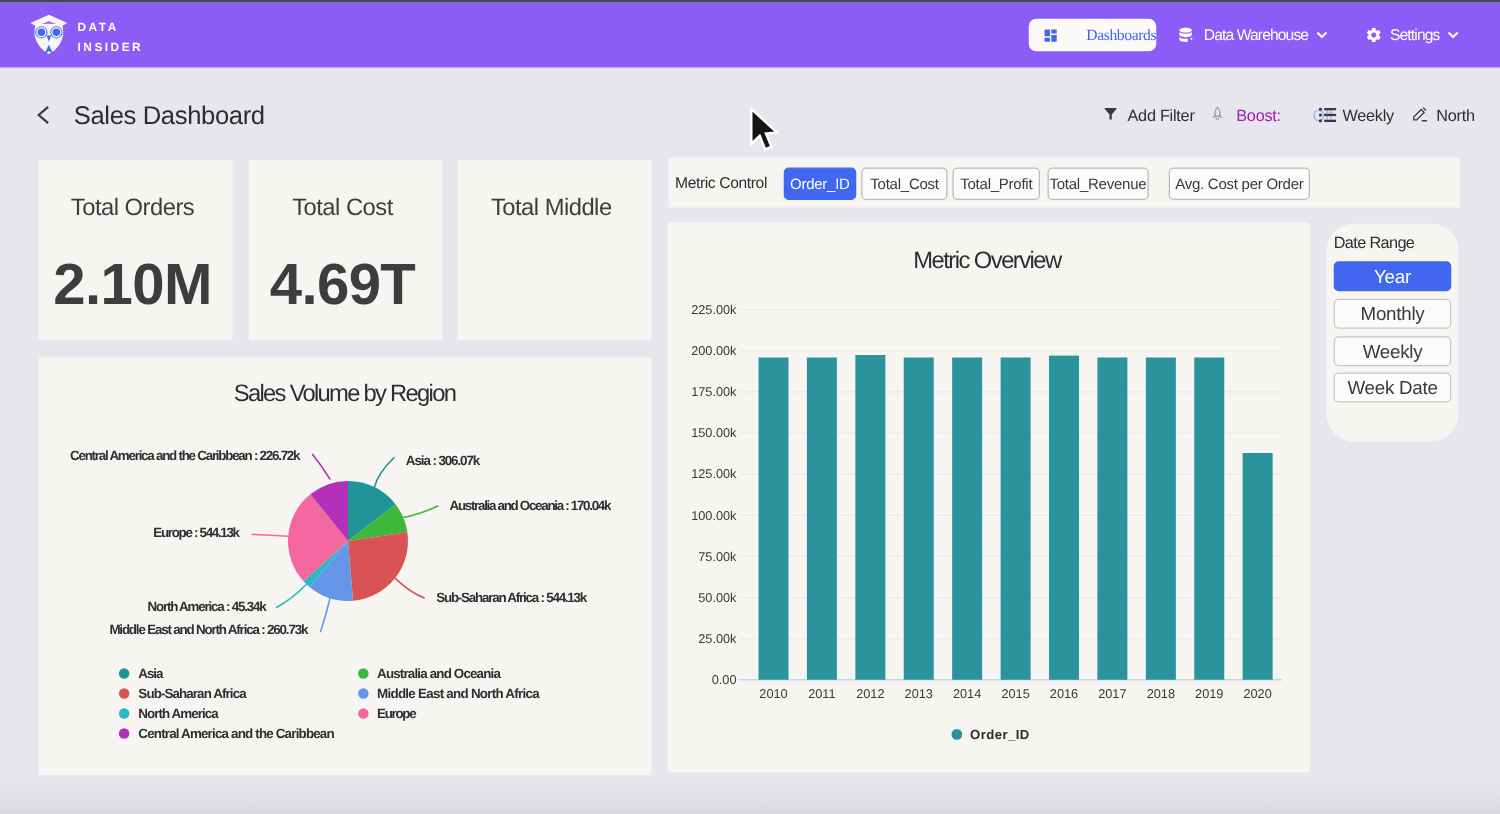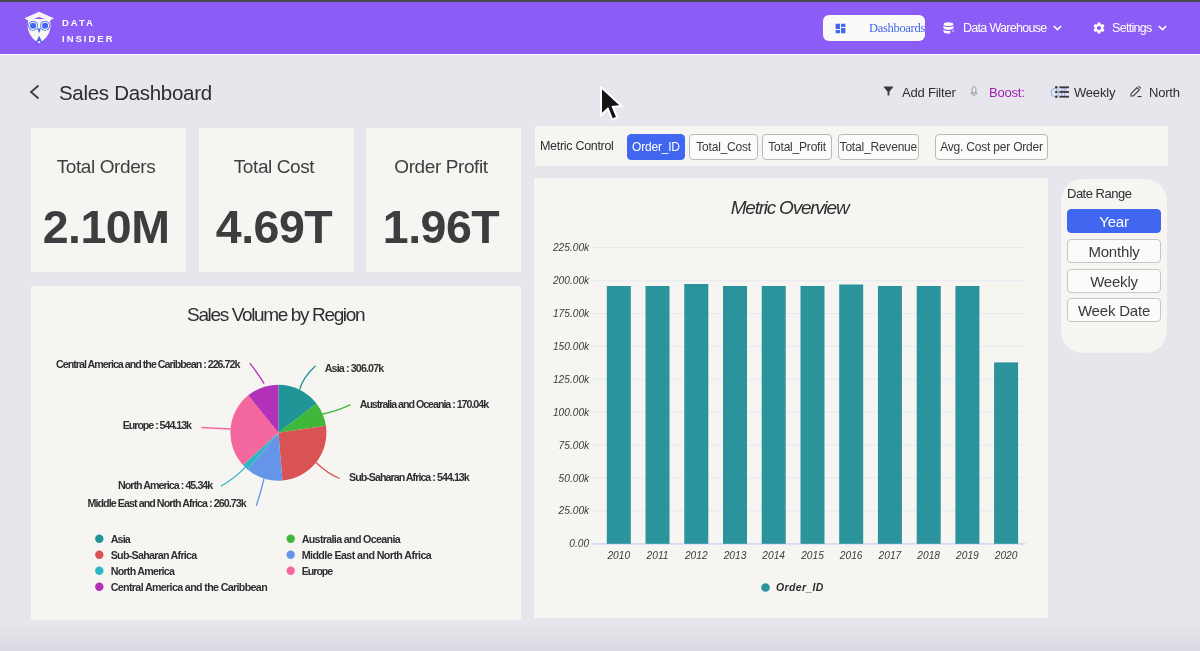--- a/index.html
+++ b/index.html
@@ -18,21 +18,21 @@
 .aicon { position:absolute; }
 .statcard { position:absolute; top:128px; width:155px; height:144px; background:#f6f5f2; text-align:center; padding-right:5px; }
 .statcard .t { margin-top:30px; line-height:18px; font-size:19px; letter-spacing:-0.4px; color:#3e3e40; }
 .statcard .v { margin-top:28px; line-height:46px; font-size:46.5px; font-weight:bold; color:#3d3d3f; letter-spacing:-0.5px; }
 .card { position:absolute; background:#f6f5f2; }
 #metricstrip { left:535px; top:126px; width:633px; height:40px; }
 #mclabel { position:absolute; left:540px; top:139px; font-size:12.5px; letter-spacing:-0.3px; color:#2e2e30; }
 .mbtn { position:absolute; top:134px; height:26px; border:1px solid #b9b9bd; border-radius:4px; background:#fcfbf9; color:#3a3a3c; font-size:12px; letter-spacing:-0.2px; display:flex; align-items:center; justify-content:center; }
 .mbtn.active { background:#4166f0; color:#fff; border-color:#4166f0; }
 #piecard { left:31px; top:286px; width:490px; height:334px; }
-#barcard { left:534px; top:178px; width:514px; height:440px;font-style:italic; }
+#barcard { left:534px; top:178px; width:514px; height:440px; }
 #datecard { left:1061px; top:179px; width:106px; height:174px;border-radius:22px; }
 #datecard .lbl { position:absolute; left:6px; top:7px; font-size:13px; letter-spacing:-0.5px; color:#2e2e30; }
 .dbtn { position:absolute; left:6px; width:94px; height:24px; border:1px solid #c6c6ca; border-radius:4px; background:#fcfbf9; color:#3a3a3c; font-size:15px; letter-spacing:-0.2px; display:flex; align-items:center; justify-content:center; }
 .dbtn.active { background:#4166f0; color:#fff; border-color:#4166f0; }
 #cursor { position:absolute; left:599px; top:86px; z-index:9; }
 #botfade { position:absolute; left:0; bottom:0; width:1200px; height:28px; background:linear-gradient(rgba(90,90,120,0), rgba(90,90,120,0.09)); }
 </style>
 </head>
 <body>
 <div id="topstrip"></div>
@@ -109,22 +109,21 @@
 
 <div class="statcard" style="left:31px;">
     <div class="t">Total Orders</div>
     <div class="v">2.10M</div>
   </div>
 <div class="statcard" style="left:199px;">
     <div class="t">Total Cost</div>
     <div class="v">4.69T</div>
   </div>
 <div class="statcard" style="left:366px;">
-    <div class="t">Order Profit</div>
-    <div class="v">1.96T</div>
+    <div class="t">Total Middle</div>
   </div>
 
 <div class="card" id="metricstrip"></div>
 <div id="mclabel">Metric Control</div>
 <div class="mbtn active" style="left:626.7px; width:58.4px;">Order_ID</div>
 <div class="mbtn" style="left:689.3px; width:68.7px;">Total_Cost</div>
 <div class="mbtn" style="left:761.8px; width:70.5px;">Total_Profit</div>
 <div class="mbtn" style="left:837.7px; width:81.3px;">Total_Revenue</div>
 <div class="mbtn" style="left:934.6px; width:113.8px;">Avg. Cost per Order</div>
 

